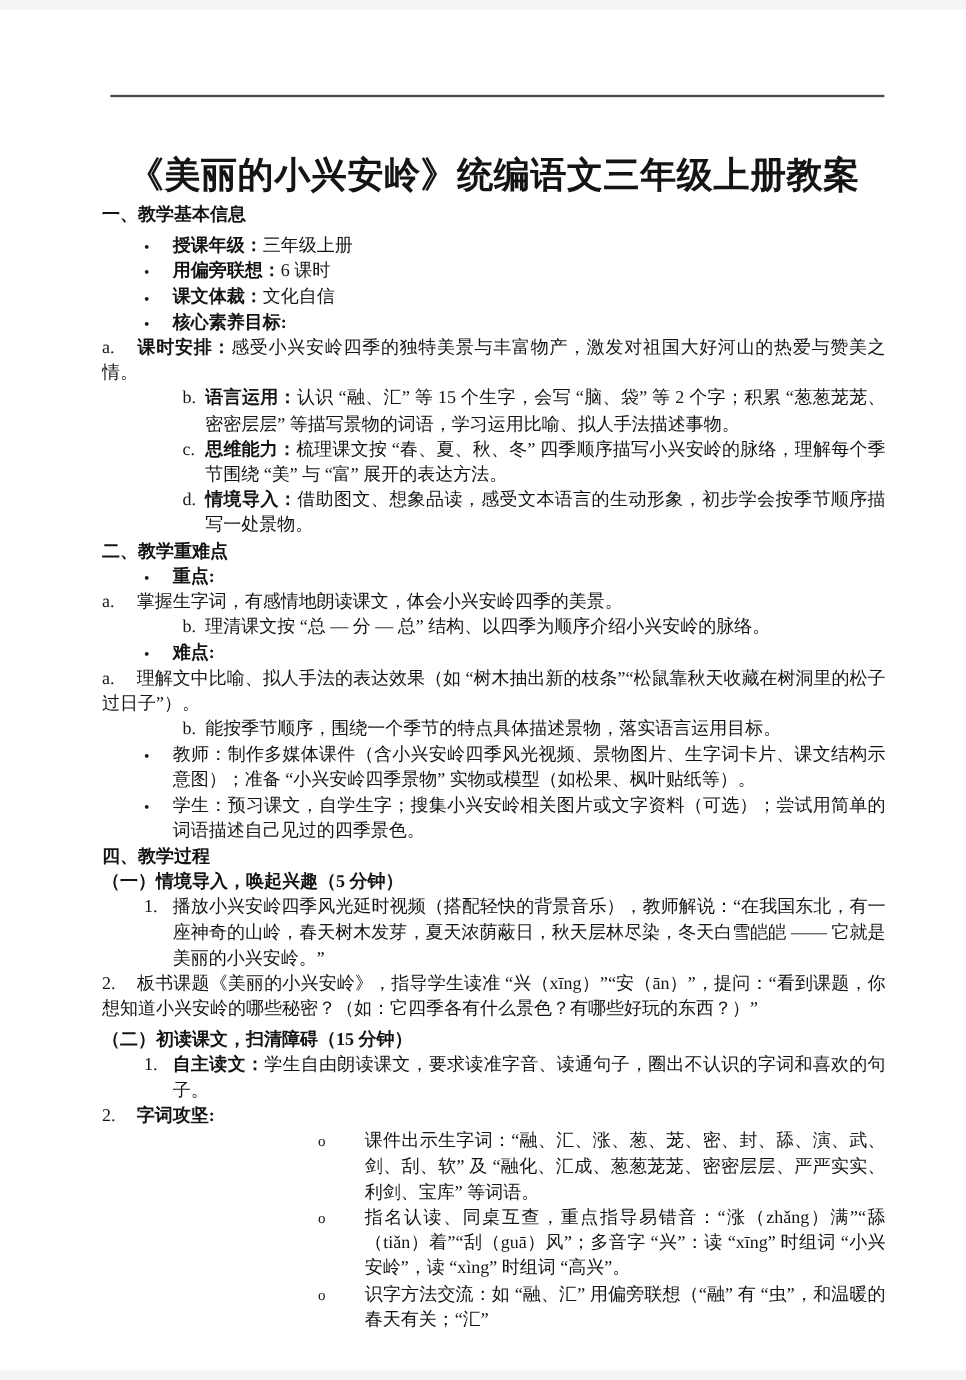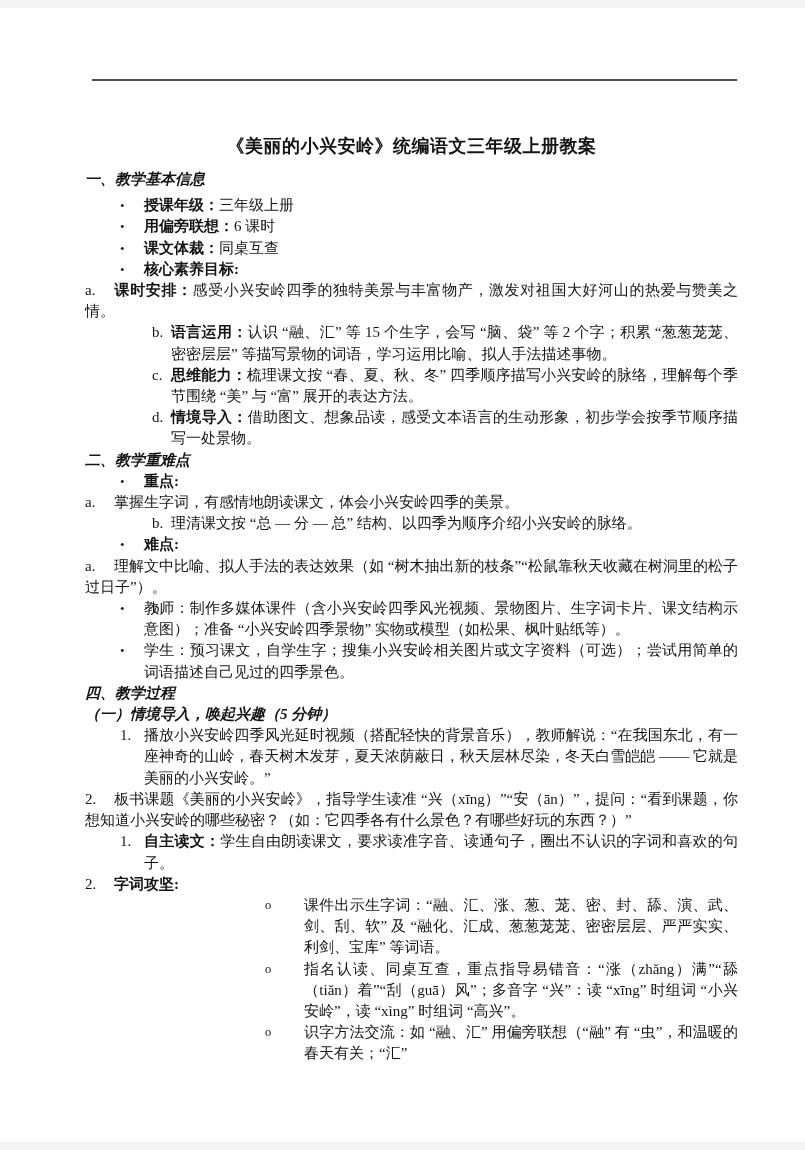--- a/index.html
+++ b/index.html
@@ -25,27 +25,27 @@
   .hrule {
     position:absolute; top:79px; left:92px;
     width:645px; height:2px;
     background:#4c4c4c;
   }
   .content {
     position:absolute; top:130px; left:85px;
     width:653px;
   }
   .title {
-    font-size:18px; line-height:33px;
+    font-size:30px; line-height:33px;
     font-weight:bold; text-align:center;
     margin-bottom:6px;
     letter-spacing:0.5px;
   }
   p { font-size:15px; line-height:21.2px; text-align:justify; }
-  .h { font-weight:bold;font-style:italic; }
+  .h { font-weight:bold; }
   .b { font-weight:bold; }
   
   .ind1 { position:relative; padding-left:59px; }
   .ind1 > .mk { position:absolute; left:35px; top:0; }
   
   .nest { position:relative; padding-left:86px; }
   .nest > .mk { position:absolute; left:67px; top:0; }
   
   .osub { position:relative; padding-left:219px; }
   .osub > .mk { position:absolute; left:180px; top:0; font-size:12.5px; }
@@ -69,21 +69,21 @@
     <p class="h">一、教学基本信息</p>
 
     <div class="info-list">
       <p class="ind1">
         <span class="mk bullet-dot">•</span><span class="b">授课年级：</span><span>三年级上册</span>
       </p>
       <p class="ind1">
         <span class="mk bullet-dot">•</span><span class="b">用偏旁联想：</span><span>6 课时</span>
       </p>
       <p class="ind1">
-        <span class="mk bullet-dot">•</span><span class="b">课文体裁：</span><span>同桌互查</span>
+        <span class="mk bullet-dot">•</span><span class="b">课文体裁：</span><span>文化自信</span>
       </p>
       <p class="ind1">
         <span class="mk bullet-dot">•</span><span class="b">核心素养目标:</span><span></span>
       </p>
     </div>
 
     <p class="flush">
       <span class="mkin">a.</span><span class="b">课时安排：</span><span>感受小兴安岭四季的独特美景与丰富物产，激发对祖国大好河山的热爱与赞美之情。</span>
     </p>
     <p class="nest">
@@ -108,41 +108,42 @@
       <span class="mk">b.</span><span>理清课文按 “总 — 分 — 总” 结构、以四季为顺序介绍小兴安岭的脉络。</span>
     </p>
 
     <p class="ind1">
       <span class="mk bullet-dot">•</span><span class="b">难点:</span>
     </p>
     <p class="flush">
       <span class="mkin">a.</span><span>理解文中比喻、拟人手法的表达效果（如 “树木抽出新的枝条”“松鼠靠秋天收藏在树洞里的松子过日子”）。</span>
     </p>
     <p class="nest">
-      <span class="mk">b.</span>
+      <span class="mk">b.</span><span>能按季节顺序，围绕一个季节的特点具体描述景物，落实语言运用目标。</span>
     </p>
 
 
     <p class="ind1">
       <span class="mk bullet-dot">•</span><span>教师：制作多媒体课件（含小兴安岭四季风光视频、景物图片、生字词卡片、课文结构示意图）；准备 “小兴安岭四季景物” 实物或模型（如松果、枫叶贴纸等）。</span>
     </p>
     <p class="ind1">
       <span class="mk bullet-dot">•</span><span>学生：预习课文，自学生字；搜集小兴安岭相关图片或文字资料（可选）；尝试用简单的词语描述自己见过的四季景色。</span>
     </p>
 
     <p class="h">四、教学过程</p>
 
     <p class="h">（一）情境导入，唤起兴趣（5 分钟）</p>
     <p class="ind1">
       <span class="mk">1.</span><span>播放小兴安岭四季风光延时视频（搭配轻快的背景音乐），教师解说：“在我国东北，有一座神奇的山岭，春天树木发芽，夏天浓荫蔽日，秋天层林尽染，冬天白雪皑皑 —— 它就是美丽的小兴安岭。”</span>
     </p>
     <p class="flush">
       <span class="mkin">2.</span><span>板书课题《美丽的小兴安岭》，指导学生读准 “兴（xīng）”“安（ān）”，提问：“看到课题，你想知道小兴安岭的哪些秘密？（如：它四季各有什么景色？有哪些好玩的东西？）”</span>
     </p>
 
+    <p class="h mt4">（二）初读课文，扫清障碍（15 分钟）</p>
     <p class="ind1">
       <span class="mk">1.</span><span class="b">自主读文：</span><span>学生自由朗读课文，要求读准字音、读通句子，圈出不认识的字词和喜欢的句子。</span>
     </p>
     <p class="flush">
       <span class="mkin">2.</span><span class="b">字词攻坚:</span><span></span>
     </p>
 
     <p class="osub">
       <span class="mk">o</span><span>课件出示生字词：“融、汇、涨、葱、茏、密、封、舔、演、武、剑、刮、软” 及 “融化、汇成、葱葱茏茏、密密层层、严严实实、利剑、宝库” 等词语。</span>
     </p>

